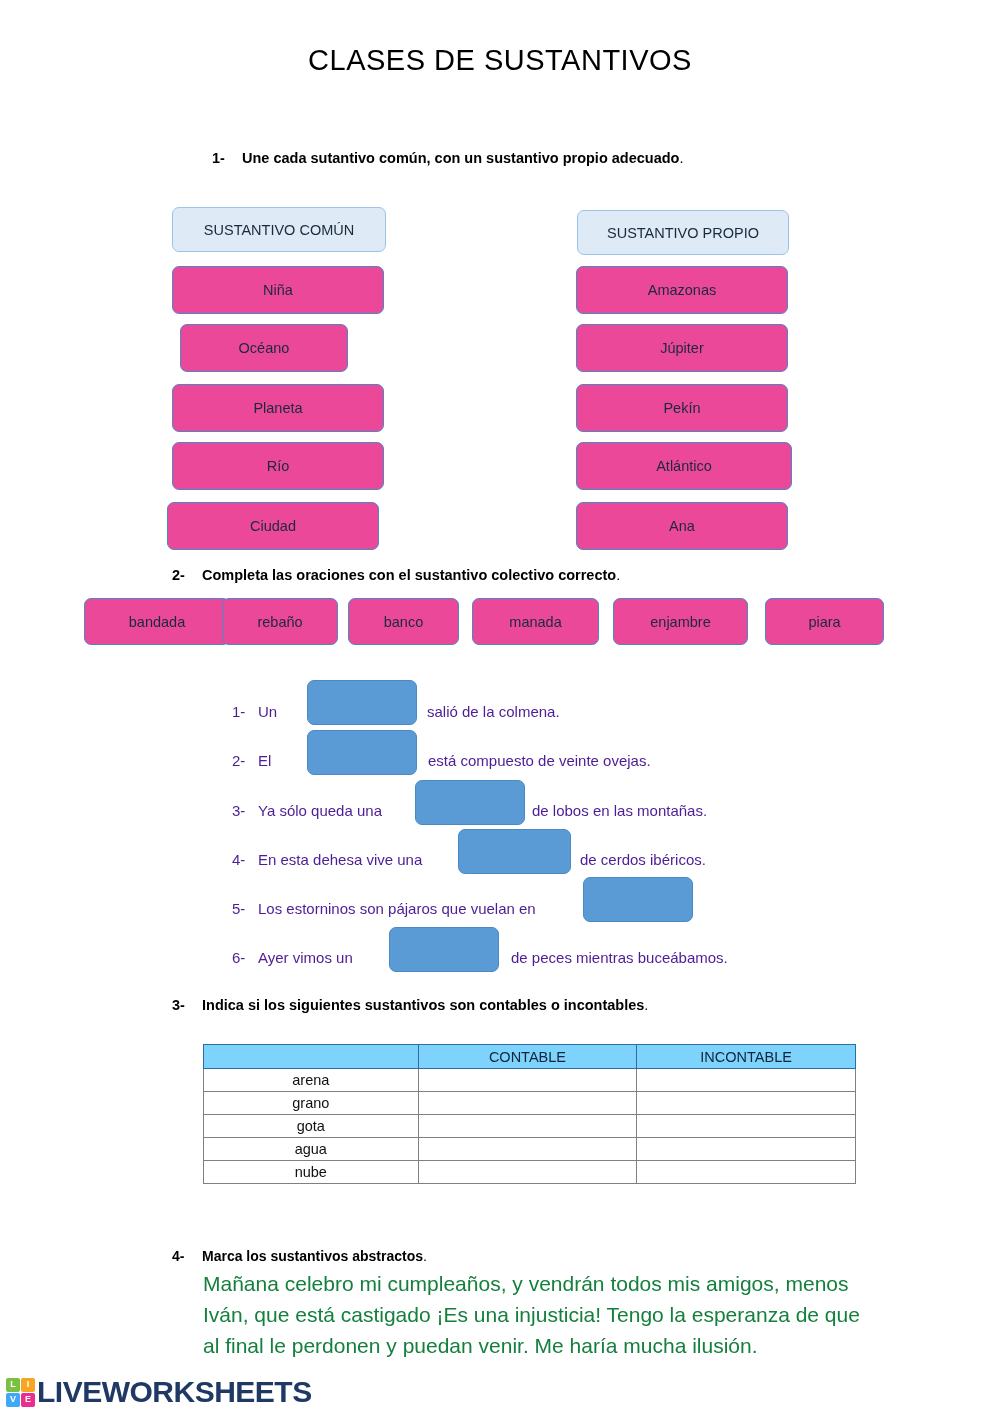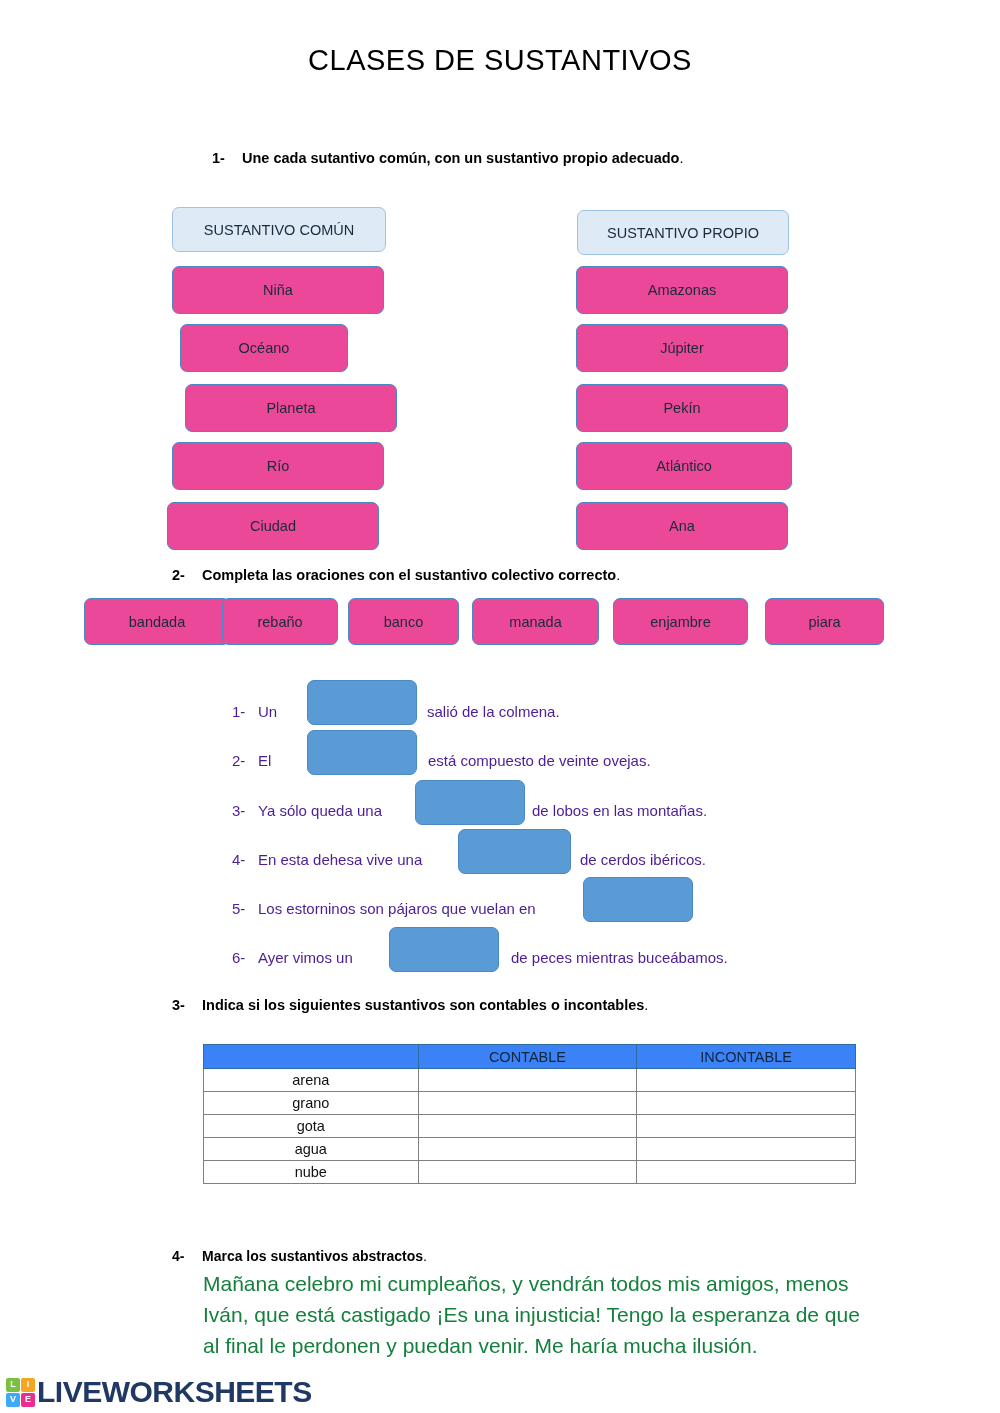--- a/index.html
+++ b/index.html
@@ -91,21 +91,21 @@
     font-size: 14.5px;
   }
   .ctable td, .ctable th {
     border: 1px solid #808080;
     height: 23px;
     padding: 0 4px;
     font-weight: 400;
     color: #10243e;
   }
   .ctable thead th {
-    background: #3b82f6;
+    background: #7dd3fc;
     color: #10243e;
     text-align: center;
     font-weight: 400;
     height: 24px;
     border: 1px solid #2e6ca4;
   }
   .ctable tbody td.word {
     text-align: center;
     color: #111111;
     margin-top: 44px;
@@ -172,21 +172,21 @@
 
 <div class="chip header" style="top:207px; left:172px; width:214px; height:45px;">
   <span>SUSTANTIVO COMÚN</span>
 </div>
 <div class="chip" style="top:266px; left:172px; width:212px; height:48px;">
   <span>Niña</span>
 </div>
 <div class="chip" style="top:324px; left:172px; width:168px; height:48px;margin-left:8px;">
   <span>Océano</span>
 </div>
-<div class="chip" style="top:384px; left:172px; width:212px; height:48px;margin-left:13px;">
+<div class="chip" style="top:384px; left:172px; width:212px; height:48px;">
   <span>Planeta</span>
 </div>
 <div class="chip" style="top:442px; left:172px; width:212px; height:48px;">
   <span>Río</span>
 </div>
 <div class="chip" style="top:502px; left:167px; width:212px; height:48px;">
   <span>Ciudad</span>
 </div>
 
 <div class="chip header" style="top:210px; left:577px; width:212px; height:45px;">

